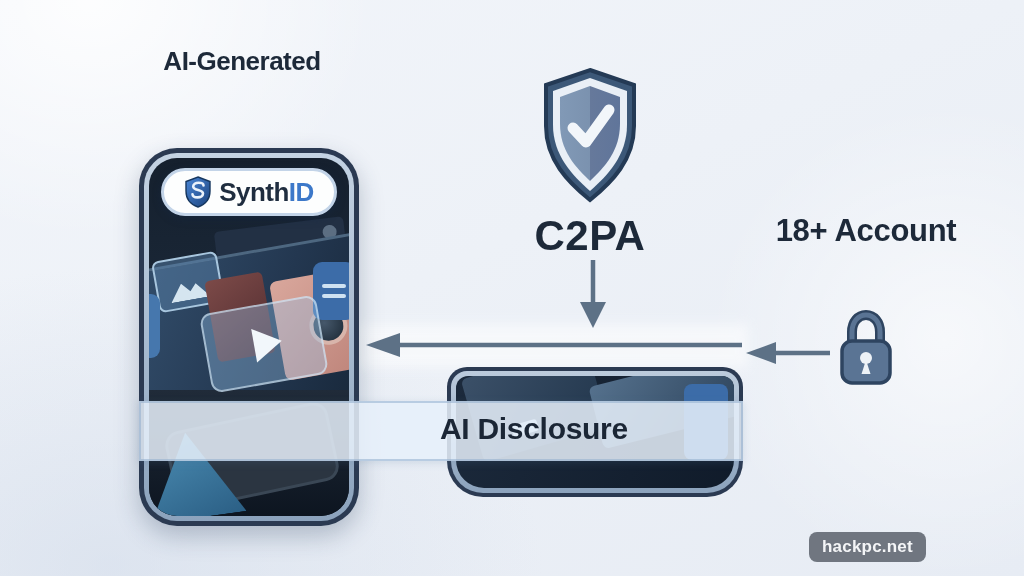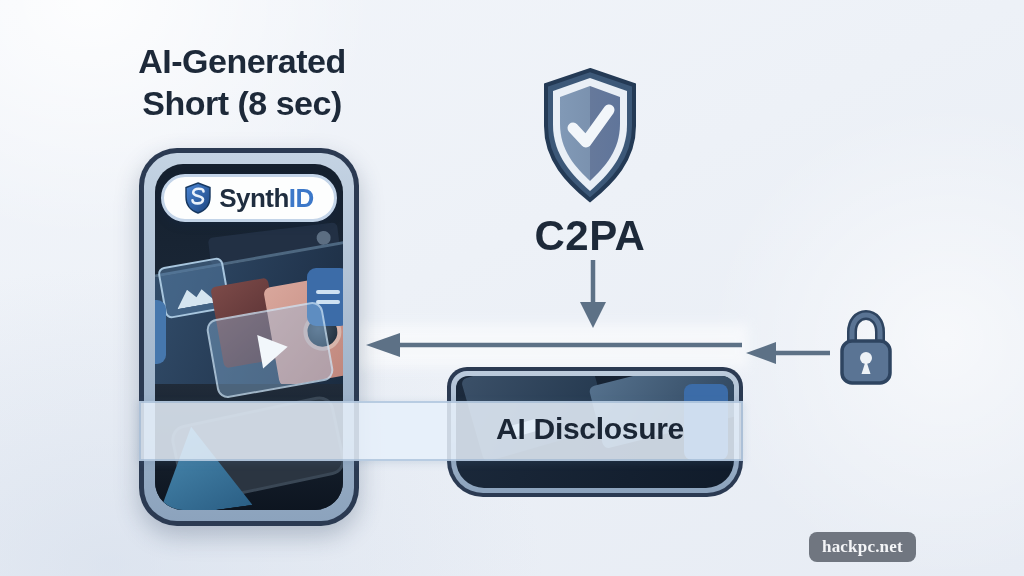--- a/index.html
+++ b/index.html
@@ -7,27 +7,27 @@
          background:linear-gradient(155deg,#f2f5fa 0%,#edf1f7 45%,#e7ecf4 100%);}
   .deco{position:absolute;pointer-events:none;}
   .deco-tl{left:-220px;top:-260px;width:620px;height:520px;border-radius:50%;
            background:radial-gradient(ellipse at center,rgba(255,255,255,.85),rgba(255,255,255,0) 65%);}
   .deco-bl{left:-340px;bottom:-300px;width:900px;height:620px;border-radius:50%;
            background:radial-gradient(ellipse at center,rgba(208,218,233,.55),rgba(208,218,233,0) 68%);}
   .deco-r{right:-200px;top:60px;width:560px;height:560px;border-radius:50%;
           background:radial-gradient(ellipse at center,rgba(255,255,255,.6),rgba(255,255,255,0) 60%);}
 
   .title{position:absolute;left:88px;top:40px;width:308px;text-align:center;
-         color:#1d2939;font-size:34px;font-weight:700;line-height:42px;letter-spacing:-.5px;}
+         color:#1d2939;font-size:26px;font-weight:700;line-height:42px;letter-spacing:-.5px;}
 
   
   .phone{position:absolute;left:139px;top:148px;width:220px;height:378px;
          background:#2b3a52;border-radius:38px;padding:5px;box-sizing:border-box;
          box-shadow:0 10px 24px rgba(40,60,90,.28);z-index:2;}
-  .bezel{width:100%;height:100%;border-radius:33px;box-sizing:border-box;padding:11px;
+  .bezel{width:100%;height:100%;border-radius:33px;box-sizing:border-box;padding:5px;
          background:linear-gradient(180deg,#c4d3e3,#8ca3bd);}
   .screen{position:relative;width:100%;height:100%;border-radius:28px;overflow:hidden;
           background:linear-gradient(180deg,#15202e 0%,#1b2838 45%,#0e1724 100%);}
   .badge{position:absolute;left:50%;top:10px;transform:translateX(-50%);
          width:176px;height:48px;background:#fdfefe;border:3px solid #c3d4e8;border-radius:27px;
          box-sizing:border-box;display:flex;align-items:center;justify-content:center;gap:7px;
          box-shadow:0 3px 8px rgba(20,40,70,.4);z-index:5;}
   .badge-text{font-size:26px;font-weight:700;letter-spacing:-.5px;color:#1f2d3f;}
   .badge-text .id{color:#3c78c9;}
   .cam-strip{position:absolute;right:4px;top:66px;width:130px;height:28px;background:#223044;
@@ -79,52 +79,51 @@
   .d2{position:absolute;left:138px;top:-8px;width:150px;height:64px;transform:rotate(-14deg);
       background:linear-gradient(135deg,#55718d,#2c425a);border-radius:6px;}
   .d3{position:absolute;right:6px;top:8px;width:44px;height:76px;background:#3c6ca8;border-radius:8px;}
   .d4{position:absolute;left:56px;top:46px;width:26px;height:12px;transform:rotate(-16deg);
       background:#c8d8e6;border-radius:3px;}
 
   
   .band{position:absolute;left:139px;top:401px;width:604px;height:60px;box-sizing:border-box;
         background:rgba(230,240,250,.86);border:2px solid rgba(145,175,205,.55);
         box-shadow:0 2px 8px rgba(90,120,160,.18);z-index:6;}
-  .band-label{position:absolute;left:440px;top:412px;width:300px;text-align:center;
+  .band-label{position:absolute;left:440px;top:412px;width:300px;
         color:#1b2635;font-size:30px;font-weight:700;letter-spacing:-.3px;z-index:7;}
 
   
   .shield-wrap{position:absolute;left:536px;top:66px;width:108px;height:142px;z-index:3;}
   .c2pa{position:absolute;left:510px;top:212px;width:160px;text-align:center;
         color:#1d2939;font-size:42px;font-weight:700;letter-spacing:.5px;}
 
   
   .age{position:absolute;left:738px;top:212px;width:256px;text-align:center;
        color:#1d2939;font-size:31px;font-weight:700;line-height:38px;letter-spacing:-.3px;}
   .lock-wrap{position:absolute;left:834px;top:308px;width:64px;height:82px;z-index:3;}
 
   
   .glow-band{position:absolute;left:356px;top:324px;width:392px;height:44px;background:#fff;
              opacity:.55;filter:blur(6px);z-index:1;}
   .arrow{position:absolute;z-index:5;}
   .watermark{position:absolute;left:809px;top:532px;background:rgba(101,107,117,.92);
              border-radius:8px;padding:5px 13px;z-index:9;}
-  .watermark span{color:#f4f5f7;font-size:17px;font-weight:700;letter-spacing:.2px;font-family:Liberation Serif, serif;}
+  .watermark span{color:#f4f5f7;font-size:17px;font-weight:700;letter-spacing:.2px;}
 </style>
 </head>
 <body>
 
 <div class="stage">
   <div class="deco deco-tl"></div>
   <div class="deco deco-bl"></div>
   <div class="deco deco-r"></div>
 
   <div class="title">
     <div>AI-Generated</div>
-    <div>Short (8 sec)</div>
   </div>
 
   <div class="glow-band"></div>
 
   <div class="phone">
     <div class="bezel">
       <div class="screen">
         <div class="cam-strip"></div>
         <div class="tablet"></div>
         <div class="thumb">
@@ -206,20 +205,21 @@
     <line x1="378" y1="14" x2="30" y2="14" stroke="#5d7186" stroke-width="4.5"></line>
     <polygon points="2,14 36,2 36,26" fill="#5d7186"></polygon>
   </svg>
 
   <svg class="arrow" style="left:744px;top:340px;" width="88" height="26" viewBox="0 0 88 26">
     <line x1="86" y1="13" x2="26" y2="13" stroke="#5d7186" stroke-width="4.5"></line>
     <polygon points="2,13 32,2 32,24" fill="#5d7186"></polygon>
   </svg>
 
   <div class="age">
+    <div>18+ Account</div>
   </div>
 
   <div class="lock-wrap">
     <svg width="64" height="82" viewBox="0 0 64 82">
       <path d="M18 36 V24 C18 14 24 7 32 7 C40 7 46 14 46 24 V36" fill="none" stroke="#2e4460" stroke-width="10" stroke-linecap="round"></path>
       <path d="M18 36 V24 C18 14 24 7 32 7 C40 7 46 14 46 24 V36" fill="none" stroke="#5a7494" stroke-width="5" stroke-linecap="round"></path>
       <rect x="8" y="33" width="48" height="42" rx="10" fill="#5a7494" stroke="#2e4460" stroke-width="3.5"></rect>
       <circle cx="32" cy="50" r="6" fill="#edf2f7"></circle>
       <path d="M32 52 L27.5 66 H36.5 Z" fill="#edf2f7"></path>
     </svg>

